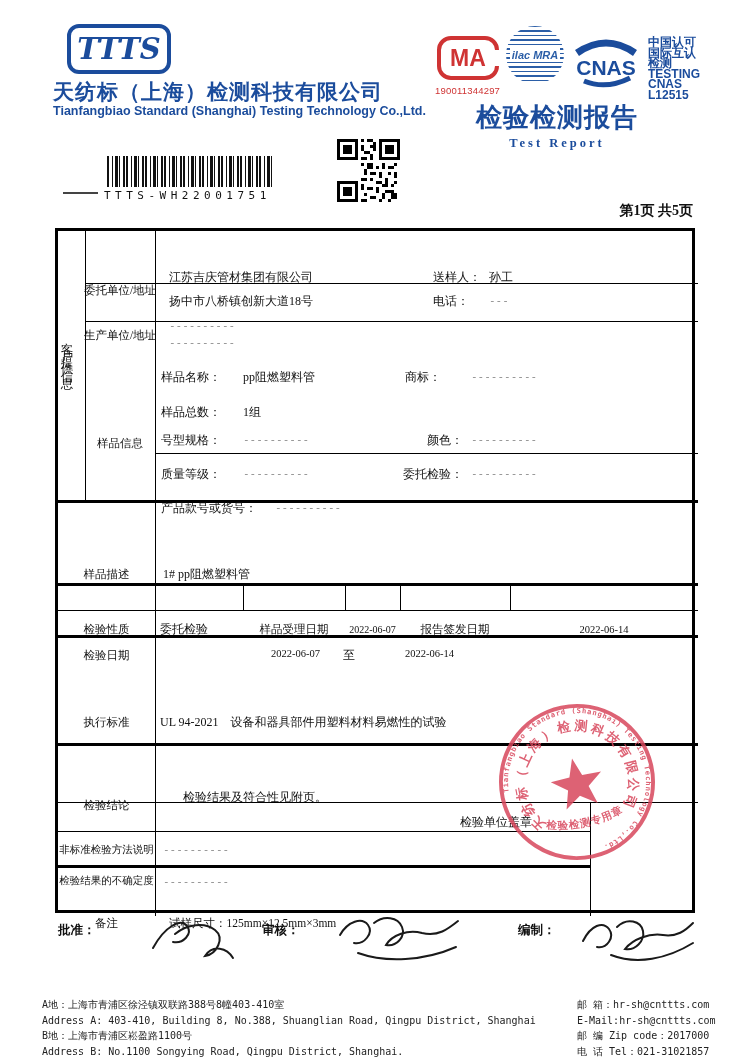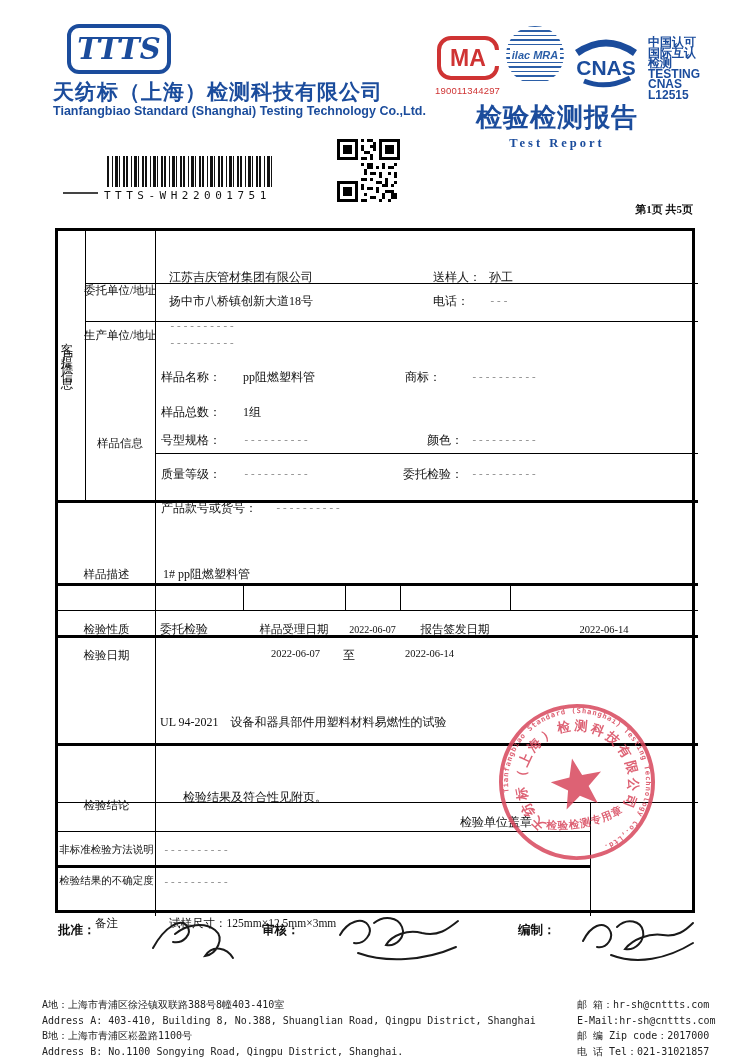--- a/index.html
+++ b/index.html
@@ -42,21 +42,21 @@
     font-weight:bold;font-size:11px;color:#2b5ea7;white-space:nowrap;}
   .accr{position:absolute;left:648px;top:37px;width:76px;font-family:"Liberation Sans",sans-serif;
     font-size:12px;line-height:10.5px;color:var(--blue);font-weight:bold;}
   .report-title{position:absolute;left:462px;top:100px;width:190px;text-align:center;}
   .report-title .cn{font-size:26px;font-weight:bold;color:var(--blue);letter-spacing:1px;white-space:nowrap;}
   .report-title .en{font-size:12.5px;font-weight:bold;color:var(--blue);letter-spacing:3px;margin-top:1px;}
   .barcode{position:absolute;left:107px;top:156px;width:168px;height:31px;
     background:repeating-linear-gradient(90deg,#111 0 2px,#fff 2px 5px,#111 5px 6px,#fff 6px 8px,#111 8px 11px,#fff 11px 12px,#111 12px 13px,#fff 13px 16px,#111 16px 18px,#fff 18px 19px);}
   .barcode-text{position:absolute;left:104px;top:189px;font-family:"DejaVu Sans Mono","Liberation Mono",monospace;
     font-size:11px;letter-spacing:4.5px;white-space:nowrap;}
-  .page-ind{position:absolute;right:57px;top:202px;font-size:11px;font-weight:bold;white-space:nowrap;text-align:center;}
+  .page-ind{position:absolute;right:57px;top:202px;font-size:14px;font-weight:bold;white-space:nowrap;text-align:center;}
 
   
   .doc-table{position:absolute;left:55px;top:228px;width:640px;height:685px;border:3px solid #000;}
   .vside{writing-mode:vertical-lr;letter-spacing:7px;font-size:12.5px;padding-top:68px;text-align:left;}
 
   
   .sig-label{position:absolute;font-size:12.5px;font-weight:bold;white-space:nowrap;}
   .footer-block{position:absolute;font-family:"DejaVu Sans Mono","Liberation Mono",monospace;
     font-size:10px;line-height:15.5px;color:#222;white-space:nowrap;}
 </style>
@@ -233,20 +233,21 @@
     <div class="cell cc lbl" style="left:342px;top:352px;width:110px;height:27px;">报告签发日期</div>
     <div class="cell cc" style="left:452px;top:352px;width:188px;height:27px;font-size:10.5px;">2022-06-14</div>
 
     <div class="cell cc lbl" style="left:0;top:379px;width:97px;height:25px;">检验日期</div>
     <div class="cell" style="left:97px;top:379px;width:543px;height:25px;font-size:10.5px;">
       <span class="ps" style="left:116px;top:5px;">2022-06-07</span>
       <span class="ps" style="left:188px;top:4px;font-size:12px;">至</span>
       <span class="ps" style="left:250px;top:5px;">2022-06-14</span>
     </div>
 
+    <div class="cell cc lbl" style="left:0;top:404px;width:97px;height:108px;">执行标准</div>
     <div class="cell lv" style="left:97px;top:404px;width:543px;height:108px;padding-left:5px;">UL 94-2021　设备和器具部件用塑料材料易燃性的试验</div>
 
     <div class="cell cc lbl" style="left:0;top:512px;width:97px;height:59px;">检验结论</div>
     <div class="cell" style="left:97px;top:512px;width:543px;height:59px;">
       <span class="ps" style="left:28px;top:13px;">检验结果及符合性见附页。</span>
       <span class="ps" style="left:305px;top:38px;">检验单位盖章</span>
     </div>
 
     <div class="cell cc" style="left:0;top:571px;width:97px;height:29px;font-size:10.5px;">非标准检验方法说明</div>
     <div class="cell lv" style="left:97px;top:571px;width:435px;height:29px;padding-left:8px;">

